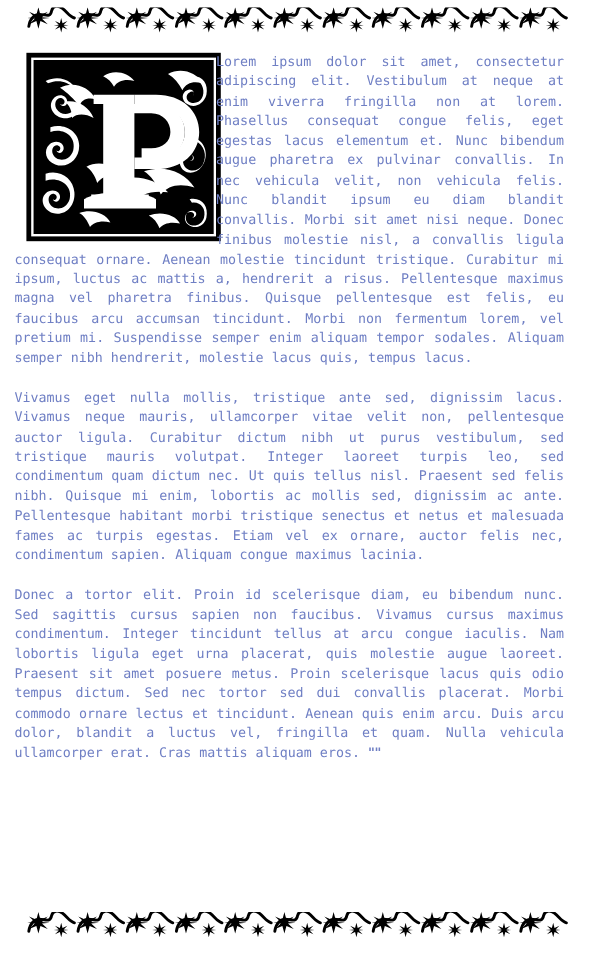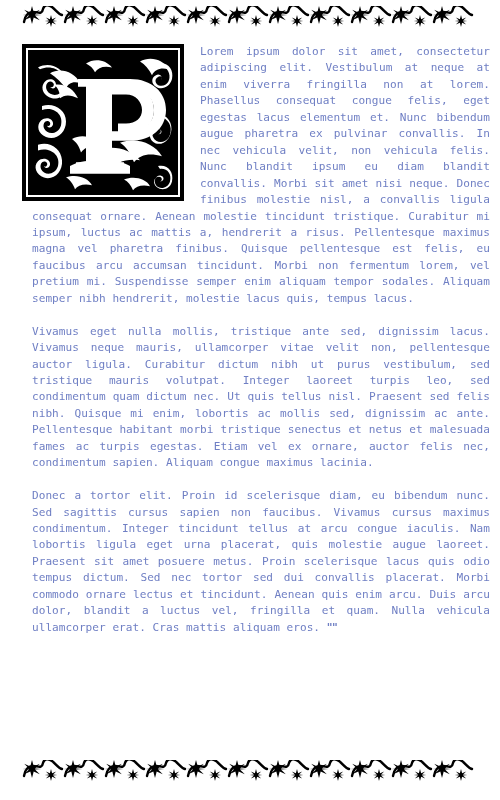--- a/index.html
+++ b/index.html
@@ -62,21 +62,21 @@
     left: 0;
     top: 0;
     width: 100%;
     height: 100%;
     display: block;
   }
 
   
   .bodytext {
     position: absolute;
-    left: 32px;
+    left: 12px;
     top: 44px;
     width: 458px;
     color: #6f7fc4;
     font-size: 11.1px;
     line-height: 16.45px;
     text-align: justify;
     text-justify: inter-word;
     letter-spacing: 0.02px;
     word-spacing: 0px;
   }

